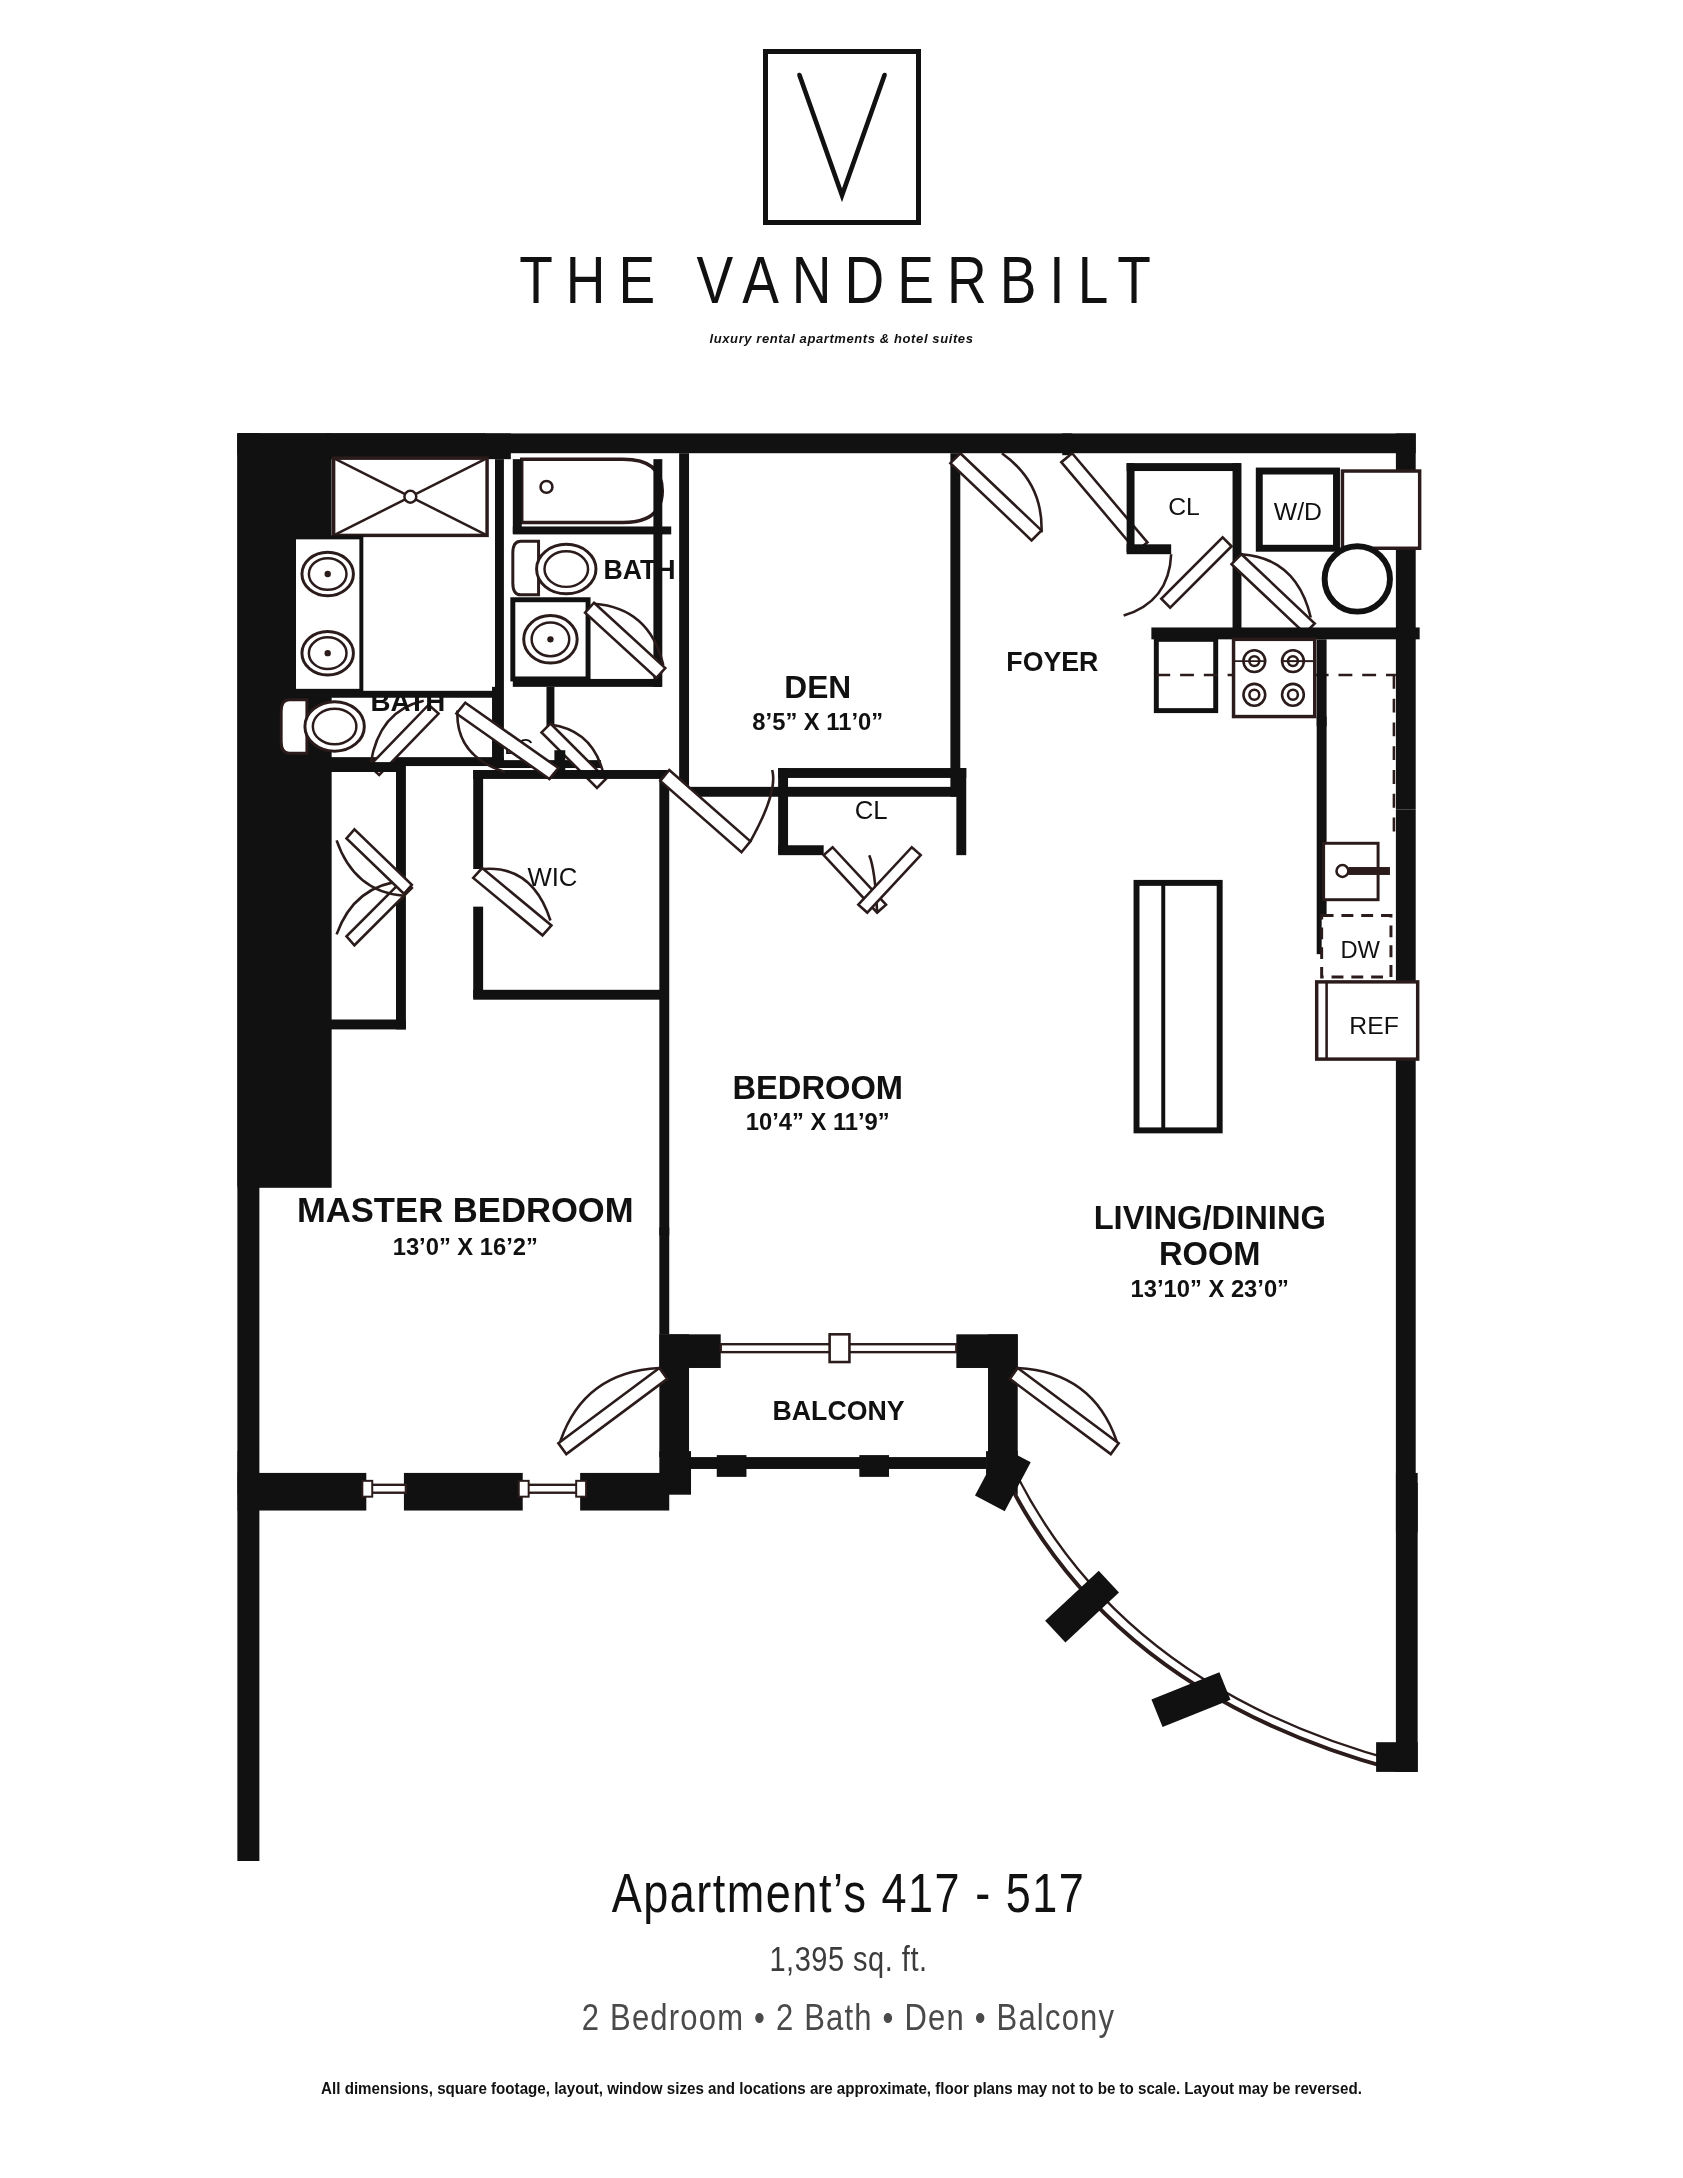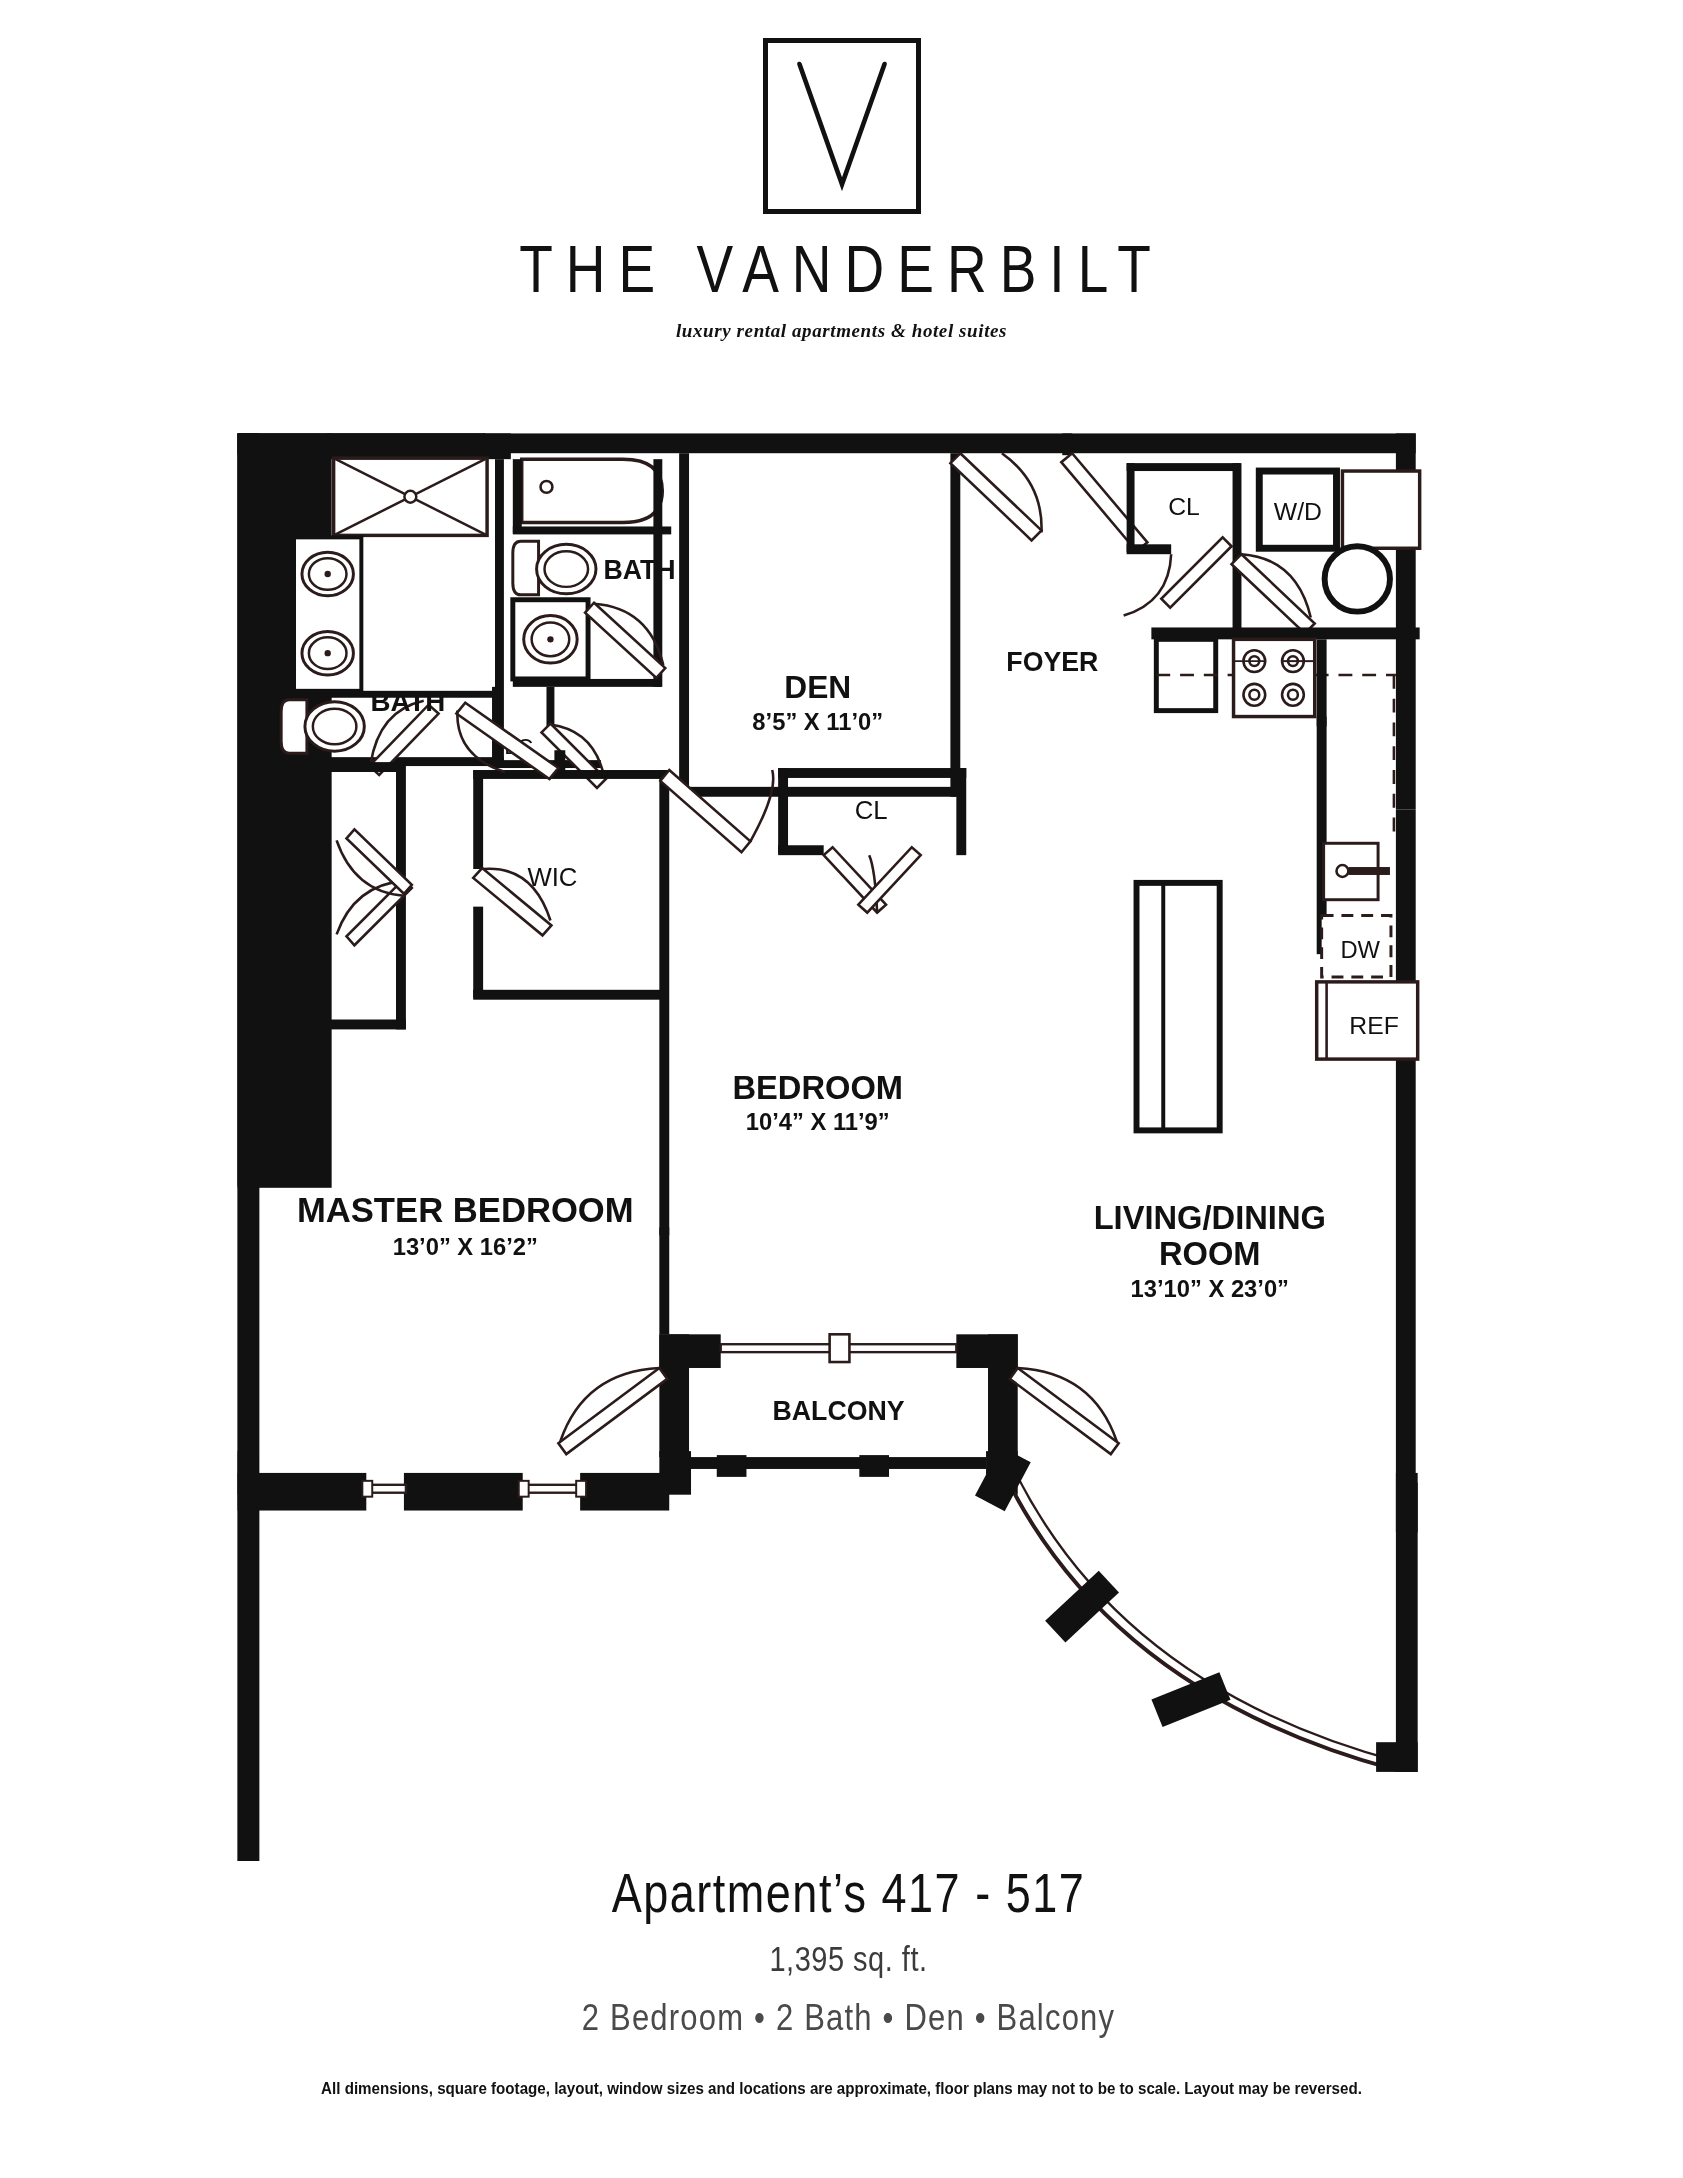--- a/index.html
+++ b/index.html
@@ -20,21 +20,21 @@
 
   
   #header {
     position: absolute;
     top: 0; left: 0;
     width: 1683px;
     height: 356px;
     display: flex;
     flex-direction: column;
     align-items: center;
-    justify-content: flex-start;
+    justify-content: center;
   }
   #logo-mark {
     margin-top: 38px;
     width: 158px;
     height: 176px;
     border: 5px solid #111;
     position: relative;
     background: #fff;
   }
   #logo-v {
@@ -48,22 +48,22 @@
     font-size: 55px;
     letter-spacing: 13px;
     font-weight: 300;
     color: #111;
     line-height: 1;
     transform: scaleY(1.22);
     transform-origin: center top;
   }
   #brand-tagline {
     margin-top: 29px;
-    font-family: Liberation Serif, serif;
-    font-size: 19px;
+    font-family: Liberation Sans, sans-serif;
+    font-size: 13px;
     font-weight: bold;
     font-style: italic;
     letter-spacing: 0.6px;
     color: #111;
   }
 
   
   #plan {
     position: absolute;
     left: 0; top: 376px;

